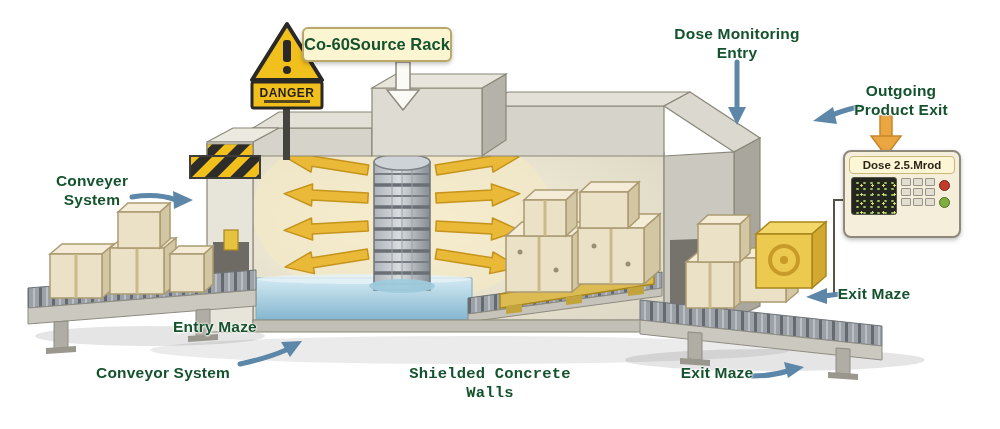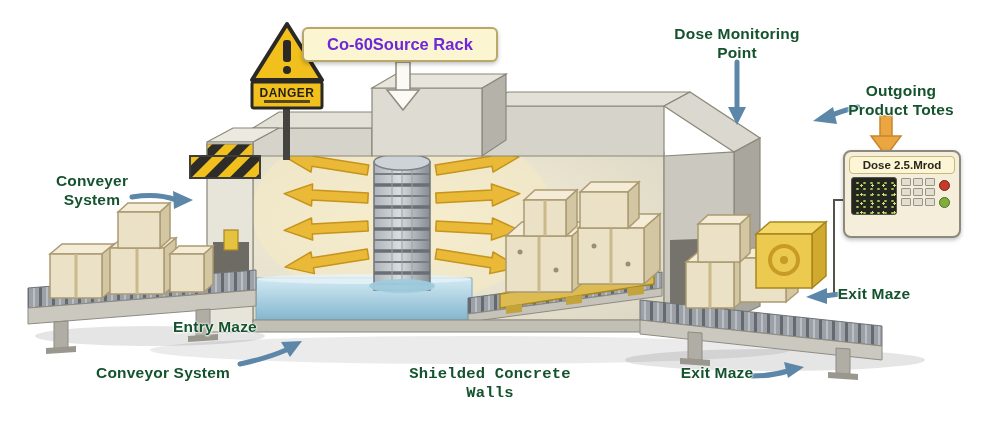--- a/index.html
+++ b/index.html
@@ -5,21 +5,21 @@
   html,body{margin:0;padding:0;background:#ffffff;}
   .stage{position:relative;width:1000px;height:429px;background:#ffffff;overflow:hidden;
          font-family:"Liberation Sans", sans-serif;}
   .stage svg{position:absolute;left:0;top:0;z-index:1;}
   .lbl{position:absolute;z-index:3;font-weight:700;font-size:15.5px;color:#14532d;
        text-align:center;line-height:19px;white-space:nowrap;letter-spacing:.2px;
        transform:translateX(-50%);
        text-shadow:0 0 3px #fff,0 0 2px #fff,0 1px 2px rgba(255,255,255,.9);}
   .lbl-box{position:absolute;z-index:3;transform:none;left:302px;top:27px;
        background:#fcf5d2;border:2px solid #b9a86a;border-radius:6px;
-       padding:6px 23px;font-weight:700;font-size:16.5px;color:#6d28d9;
+       padding:6px 0;font-weight:700;font-size:16.5px;color:#14532d;
        box-shadow:0 2px 4px rgba(0,0,0,.25);white-space:nowrap;}
   .device{position:absolute;z-index:3;left:843px;top:150px;width:118px;height:88px;
        background:#f5eeda;border:2px solid #8d8a7c;border-radius:8px;
        box-shadow:0 2px 4px rgba(0,0,0,.25);box-sizing:border-box;}
   .device-label{margin:4px 4px 3px;padding:2px 0;background:#fdf6d6;border:1px solid #c9b878;
        border-radius:4px;font-weight:700;font-size:11.5px;color:#2a2619;text-align:center;}
   .device-body{display:flex;gap:4px;padding:0 6px;align-items:flex-start;}
   .screen{width:44px;height:36px;background-color:#23251e;border-radius:3px;border:1px solid #55524a;
        background-image:radial-gradient(circle,#9ec25e 1px,transparent 1.4px),
                         radial-gradient(circle,#d9e06a 1px,transparent 1.4px);
@@ -290,26 +290,26 @@
   <g stroke="#8e8b82" stroke-width="1.5">
     <polygon points="396,62 410,62 410,92 396,92" fill="#fbfaf4"></polygon>
     <polygon points="387,90 419,90 403,110" fill="#fbfaf4"></polygon>
   </g>
 </svg>
 
 <div class="lbl-box">Co-60Source Rack</div>
 
 <div class="lbl" style="left:737px;top:24px;">
   <span>Dose Monitoring</span><br>
-  <span>Point</span>
+  <span>Entry</span>
 </div>
 
 <div class="lbl" style="left:901px;top:81px;">
   <span>Outgoing</span><br>
-  <span>Product Totes</span>
+  <span>Product Exit</span>
 </div>
 
 <div class="lbl" style="left:92px;top:171px;">
   <span>Conveyer</span><br>
   <span>System</span>
 </div>
 
 <div class="lbl" style="left:874px;top:284px;">Exit Maze</div>
 
 <div class="lbl" style="left:215px;top:317px;">Entry Maze</div>

